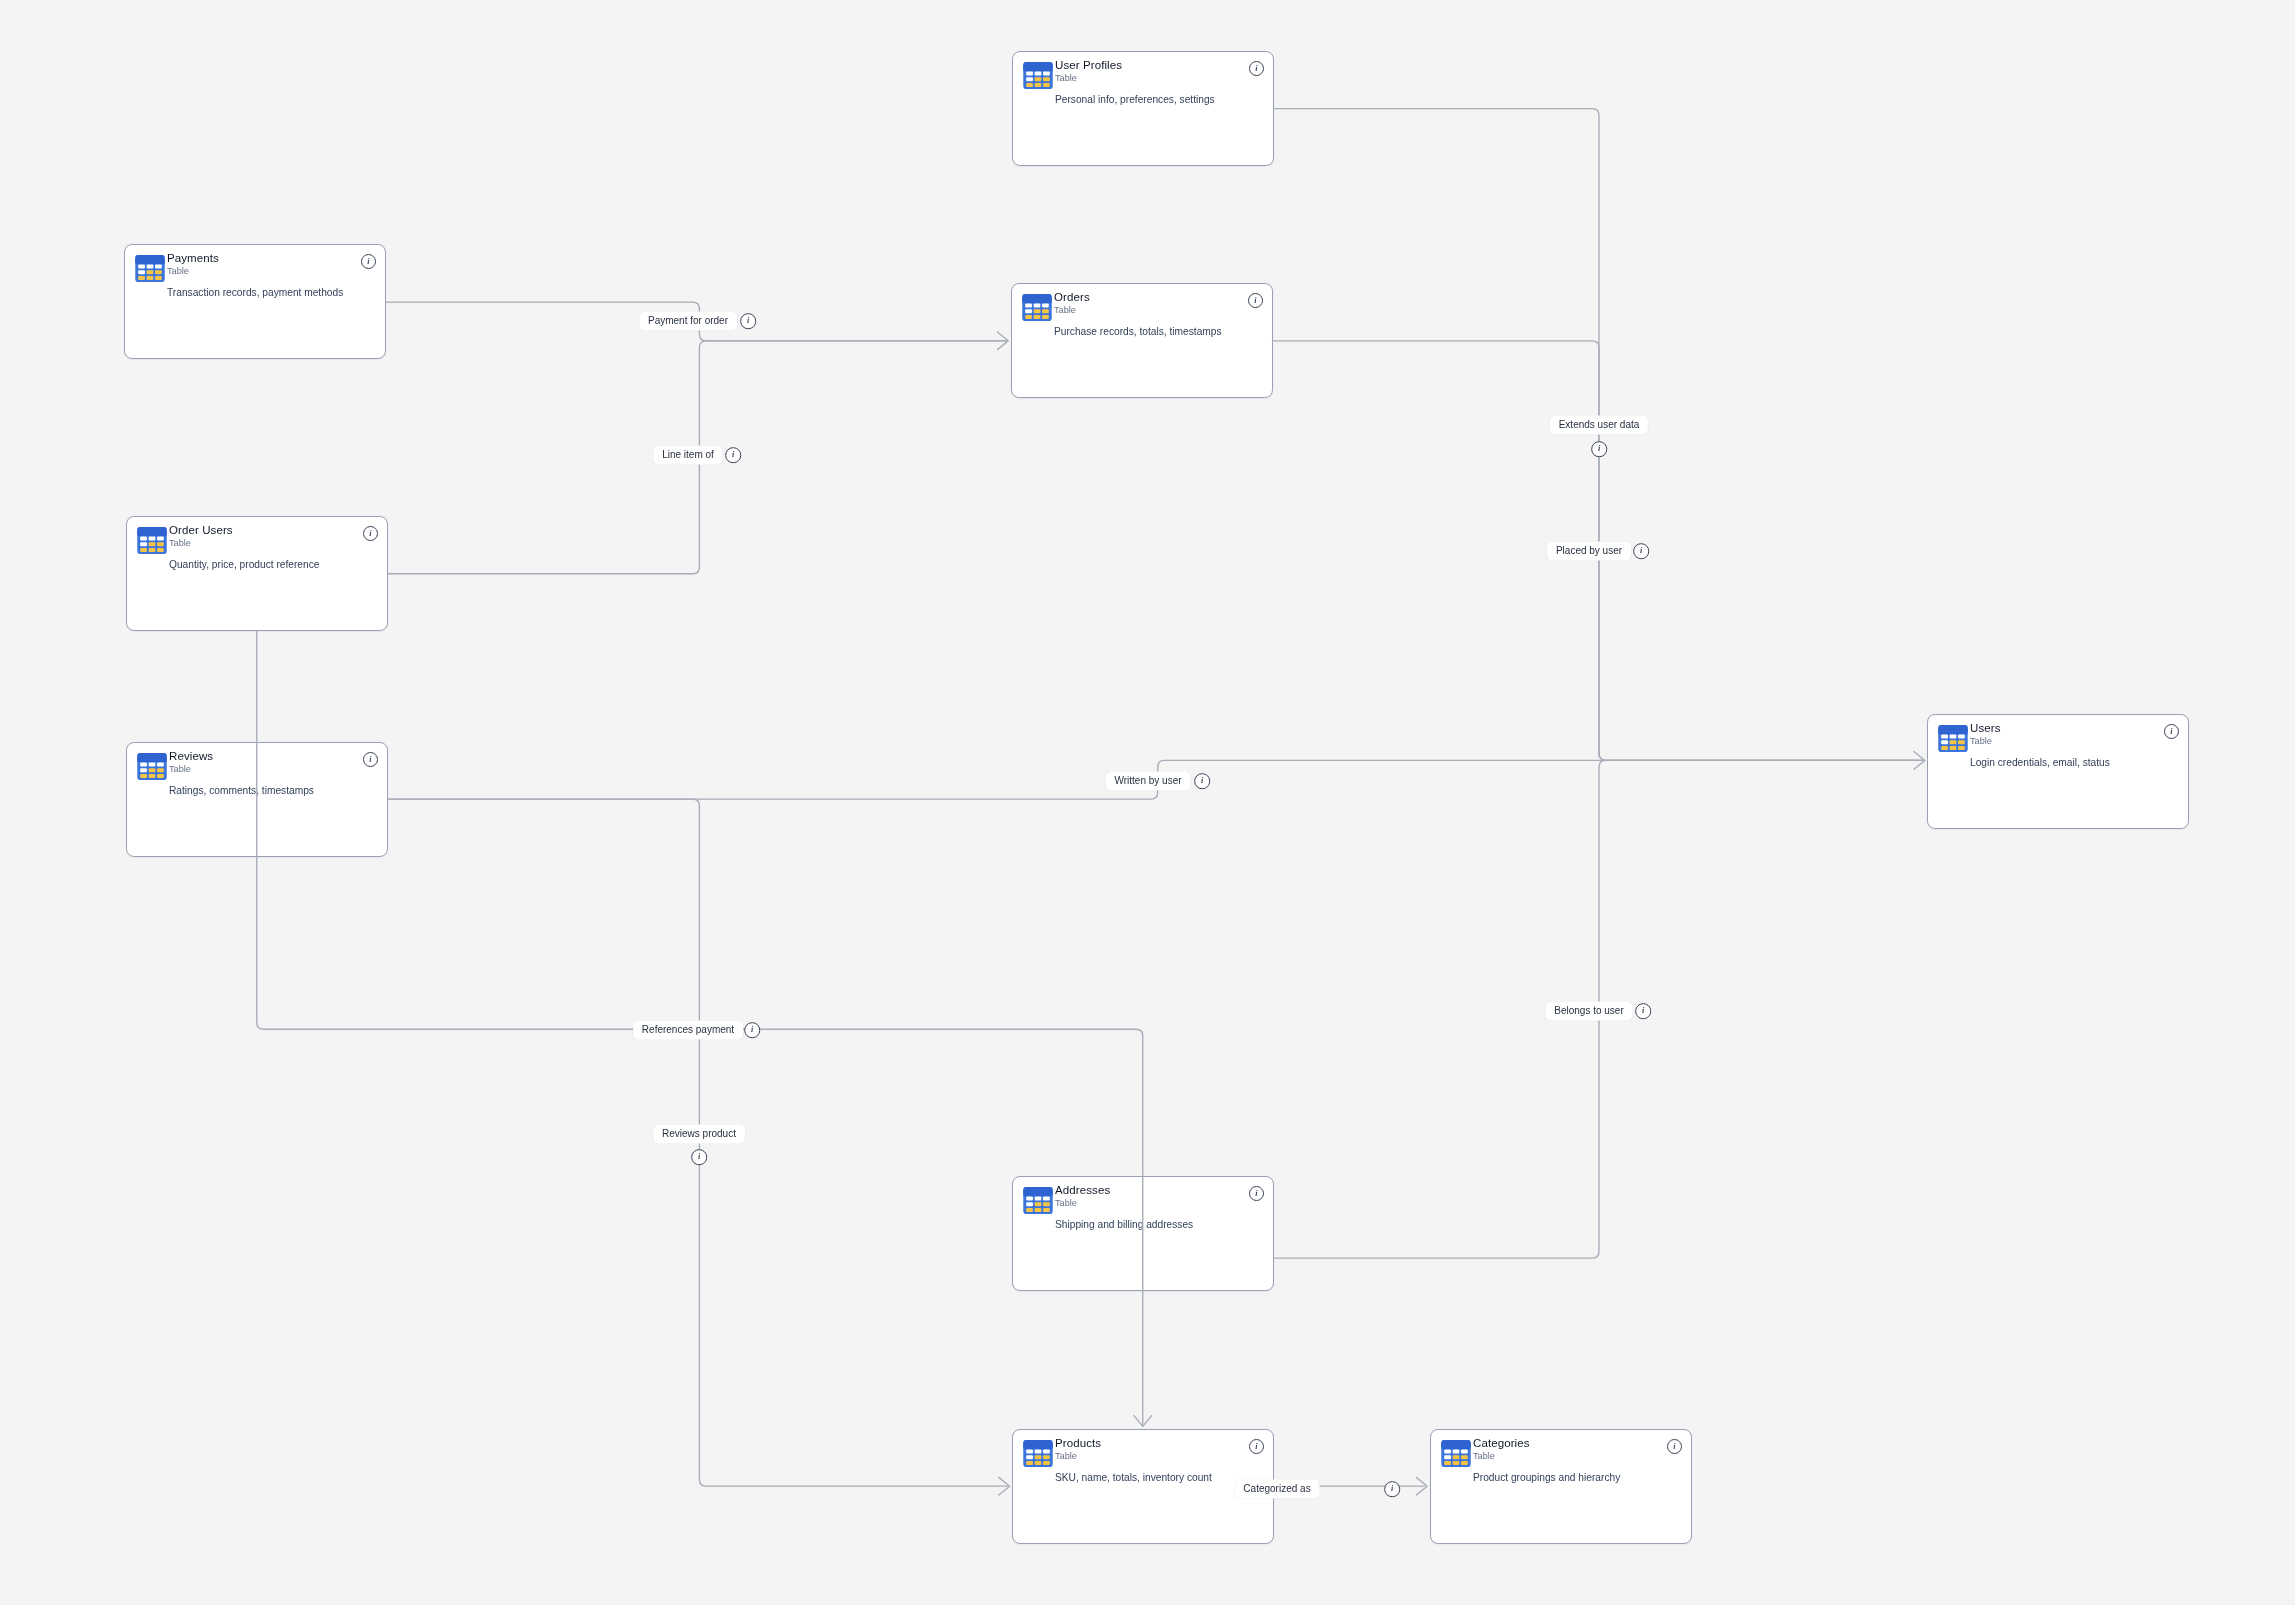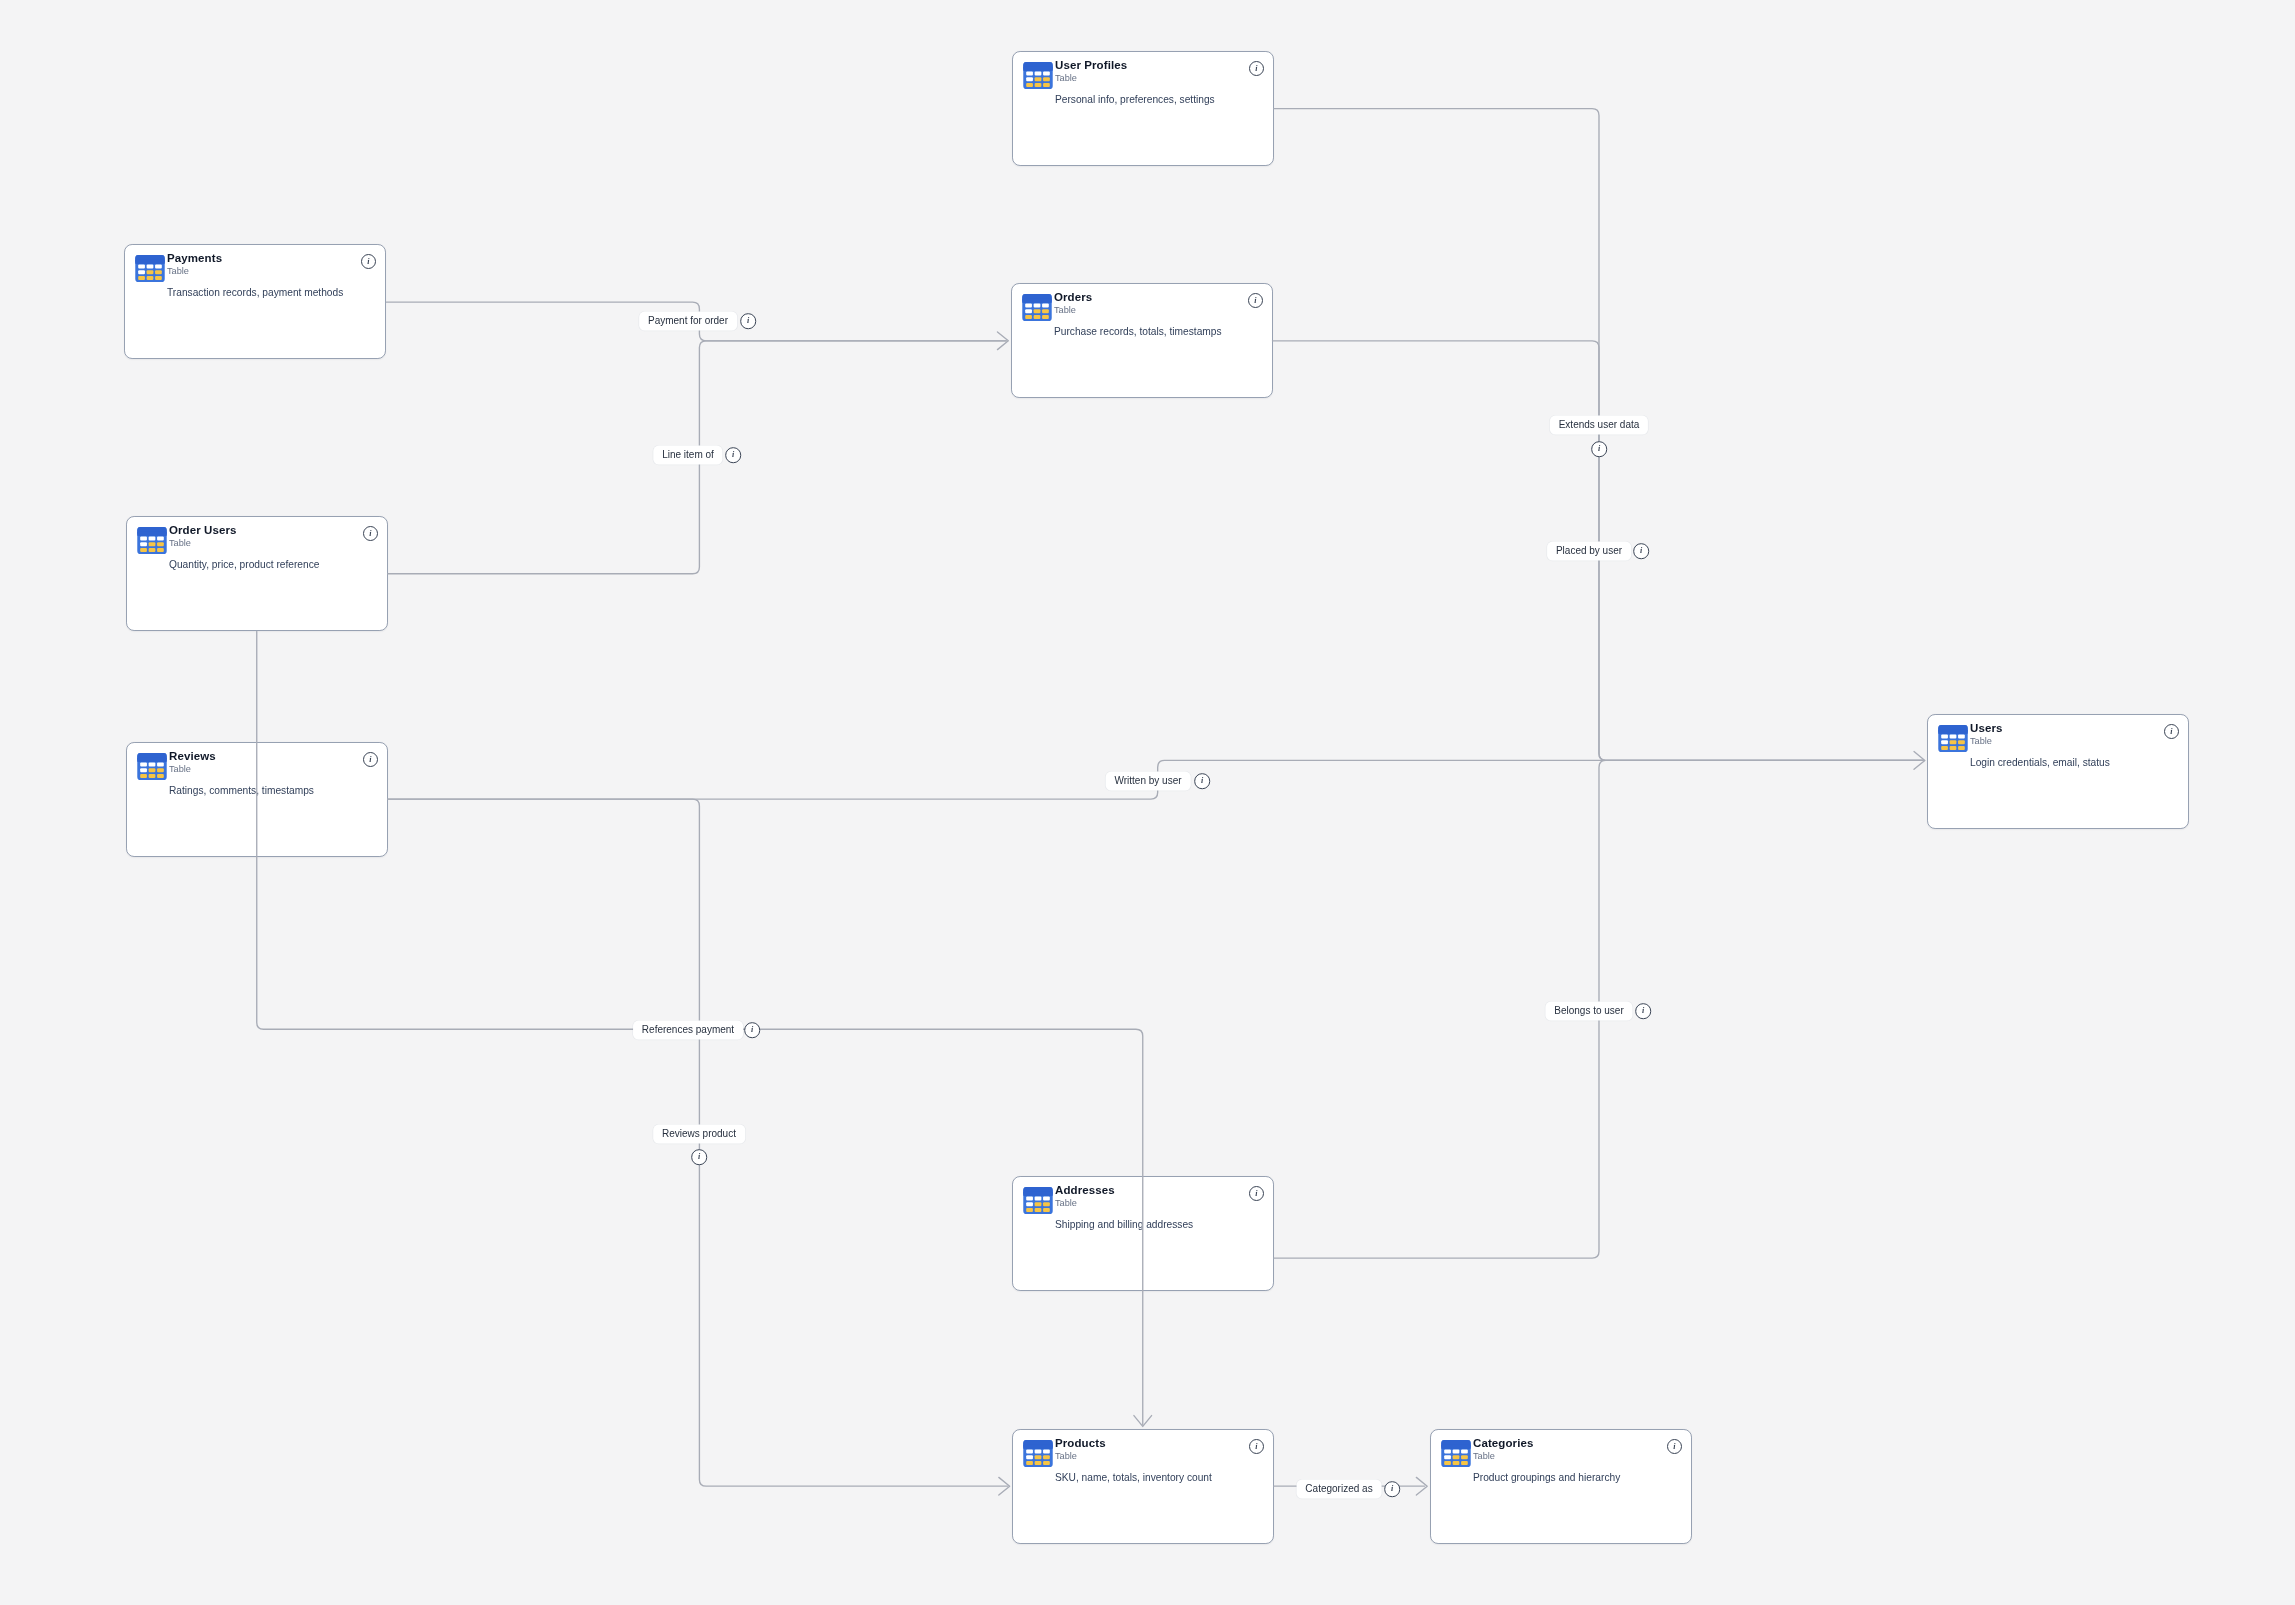--- a/index.html
+++ b/index.html
@@ -8,21 +8,21 @@
     font-family:"Liberation Sans","DejaVu Sans",sans-serif;
   }
   
   .node{
     position:absolute;width:262px;height:115px;background:#ffffff;
     border:1.4px solid #97a1b2;border-radius:8.1px;box-sizing:border-box;
     box-shadow:0 0.7px 1.4px rgba(16,24,40,.05);z-index:1;
   }
   .node .ticon{position:absolute;left:10.2px;top:9.5px;width:30px;height:27px;display:block;}
   .node .ntitle{
-    position:absolute;left:42px;top:6.8px;font-size:11.5px;font-weight:700;color:#101828;
+    position:absolute;left:42px;top:6.8px;font-size:11.5px;font-weight:400;color:#101828;
     white-space:nowrap;letter-spacing:0.1px;
   }
   .node .ntype{position:absolute;left:42px;top:21px;font-size:9.2px;color:#667085;}
   .node .ndesc{
     position:absolute;left:42px;top:41px;right:34px;font-size:10.2px;color:#32405a;line-height:1.35;
   }
   .i-badge{
     box-sizing:border-box;display:flex;align-items:center;justify-content:center;
     width:15.6px;height:15.6px;border:1.4px solid #3a4455;border-radius:50%;
     font-size:8.1px;font-weight:600;color:#3a4455;background:#ffffff;line-height:1;
@@ -191,18 +191,18 @@
 
     <div class="pill" style="left:1599px;top:425px">Extends user data</div>
     <span class="i-badge edge-info" style="left:1599px;top:449px">i</span>
 
     <div class="pill" style="left:1589px;top:551px">Placed by user</div>
     <span class="i-badge edge-info" style="left:1641px;top:551px">i</span>
 
     <div class="pill" style="left:1589px;top:1011px">Belongs to user</div>
     <span class="i-badge edge-info" style="left:1643px;top:1011px">i</span>
 
-    <div class="pill" style="left:1339px;top:1489px">Categorized as</div>
+    <div class="pill" style="left:1277px;top:1489px">Categorized as</div>
     <span class="i-badge edge-info" style="left:1392px;top:1489px">i</span>
   </div>
 
 </div>
 
 
 </body></html>

